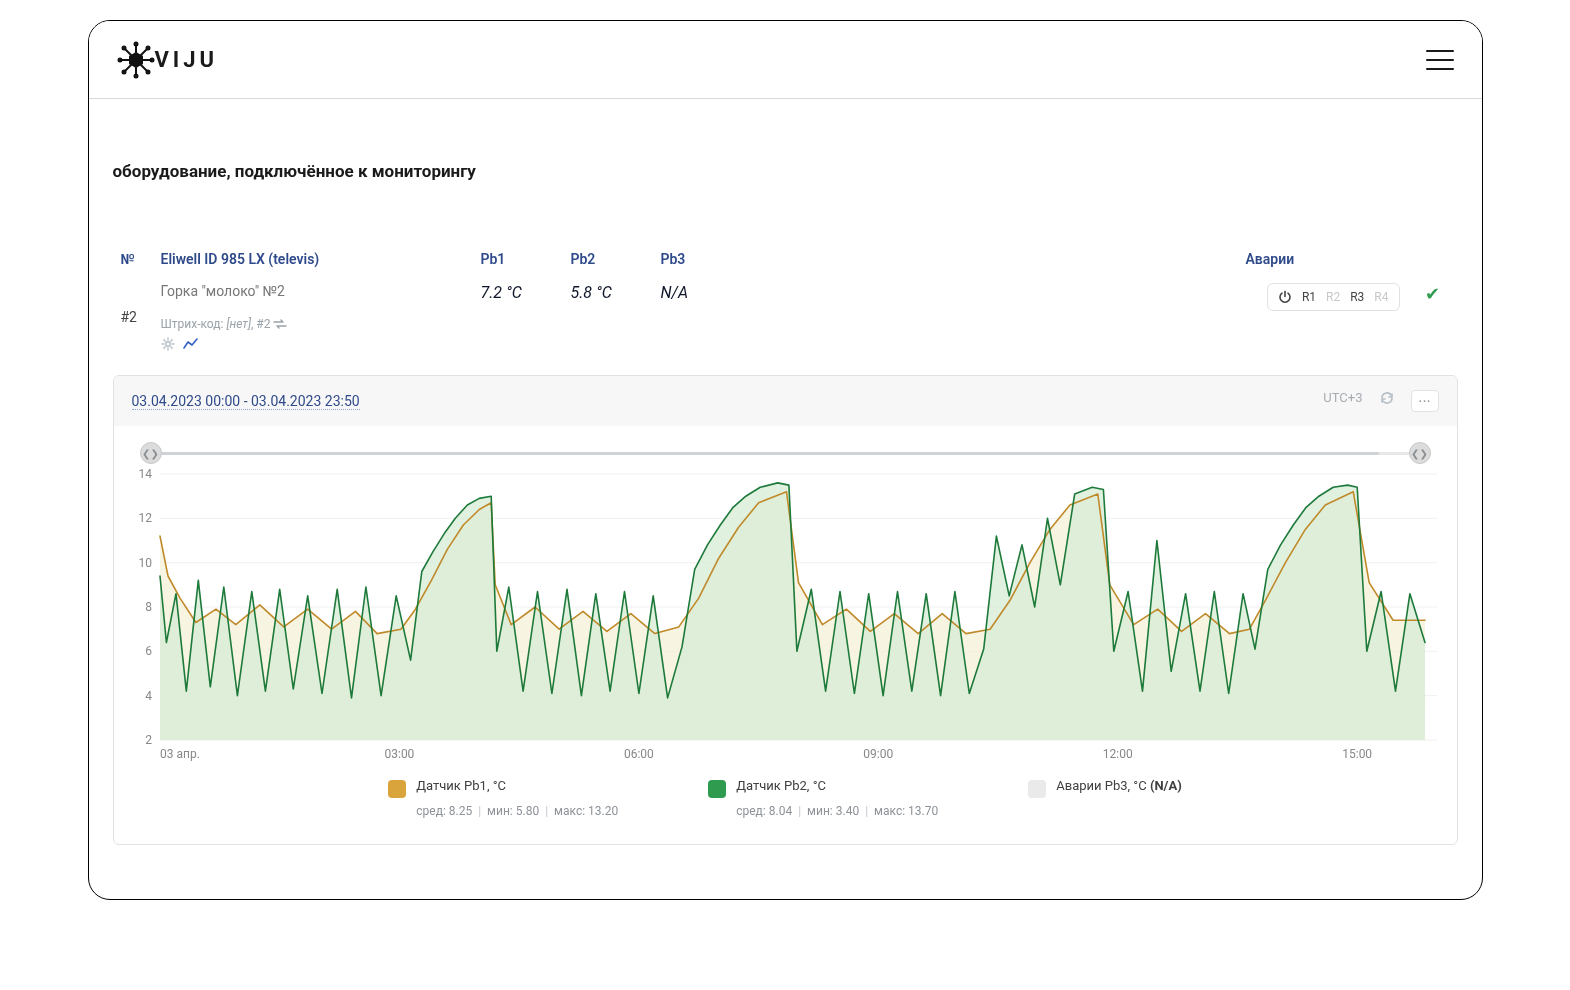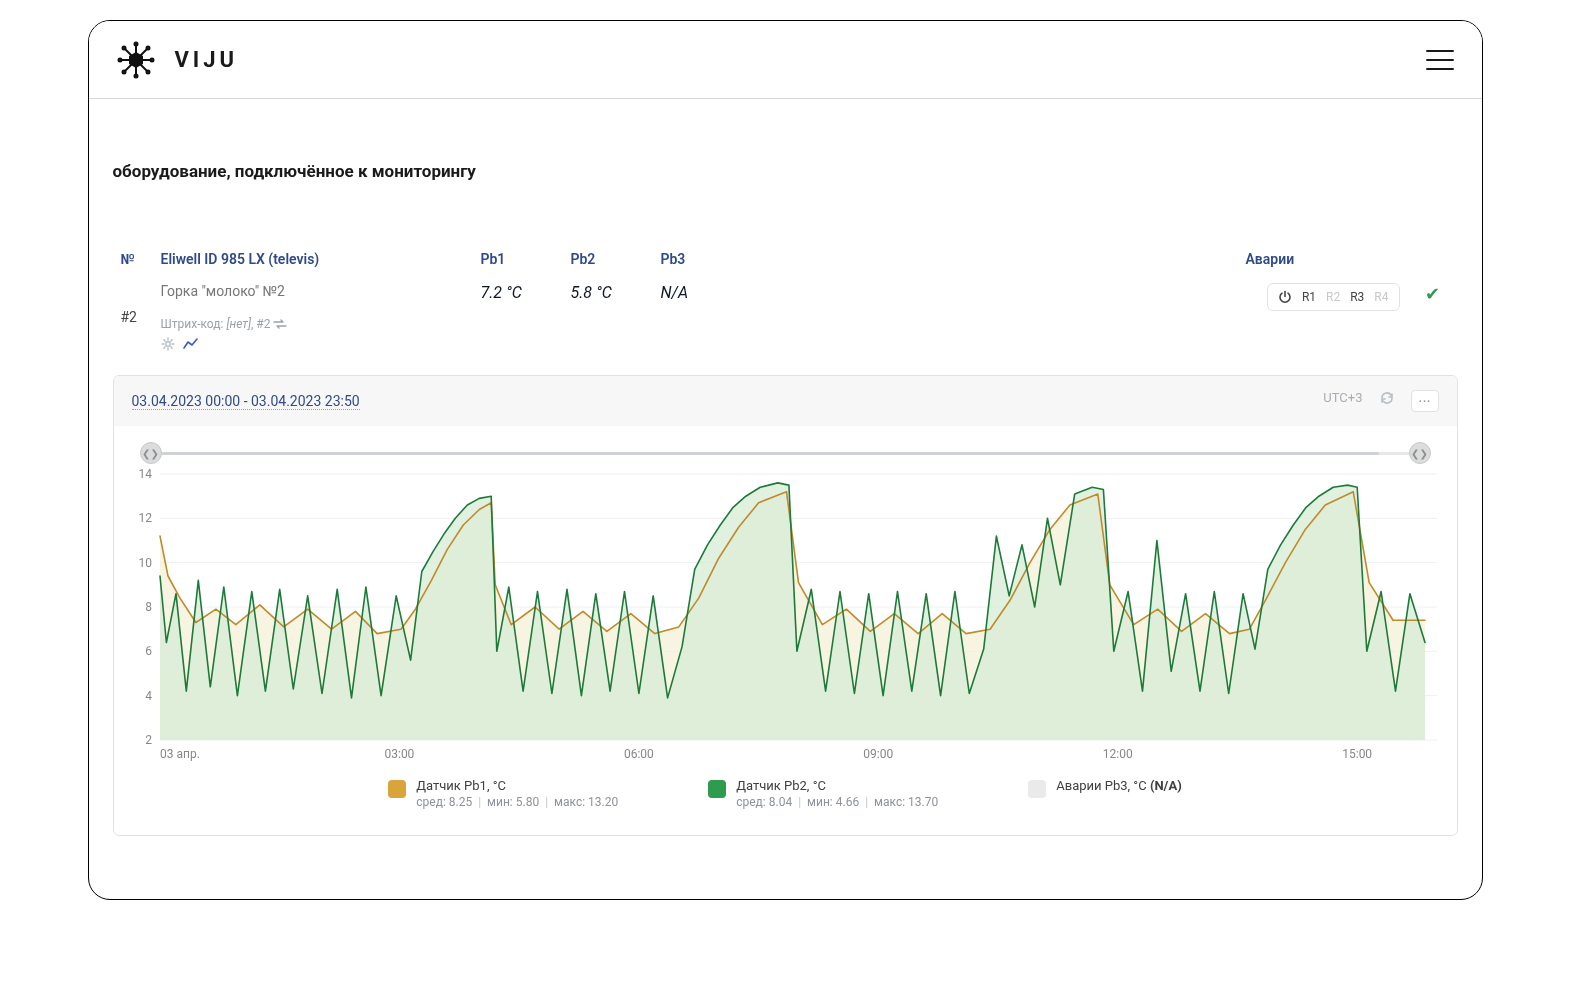--- a/index.html
+++ b/index.html
@@ -14,21 +14,21 @@
   --yellow-dark:#c08a2a;
   --pb1-fill:#f3efd4;
   --pb2-fill:#d7ecd6;
   --panel:#f7f7f7;
   --chip:#eef0f2;
 }
 *{box-sizing:border-box}
 html,body{margin:0;padding:0;background:#fff;font-family:-apple-system,BlinkMacSystemFont,"Segoe UI",Roboto,Arial,sans-serif;color:var(--ink)}
 .app{width:1395px;height:880px;margin:20px auto;border:1px solid #000;border-radius:22px;overflow:hidden;background:#fff;position:relative}
 .topbar{height:78px;background:#fff;border-bottom:1px solid #d8d8d8;display:flex;align-items:center;justify-content:space-between;padding:0 28px}
-.logo{display:flex;align-items:center;gap:20px;font-weight:700;letter-spacing:.18em;font-size:22px}
+.logo{display:flex;align-items:center;gap:0;font-weight:700;letter-spacing:.18em;font-size:22px}
 .logo svg{display:block}
 .hamb{width:28px;height:20px;display:flex;flex-direction:column;justify-content:space-between}
 .hamb span{height:2px;background:#1a1a1a;border-radius:2px;display:block}
 .page{padding:30px 24px 24px}
 .page h1{font-size:17px;font-weight:700;margin:32px 0 60px}
 .table{width:100%;border-collapse:collapse}
 .table th{font-weight:600;color:var(--link);text-align:left;padding:10px 8px;font-size:14px}
 .table td{padding:6px 8px;font-size:14px;vertical-align:top}
 .col-num{width:40px;color:#444;text-align:left}
 .col-name{width:320px}
@@ -60,21 +60,21 @@
 .scrubber .hdl.left{left:6px}
 .scrubber .hdl.right{right:6px}
 .chart-svg{width:100%;height:300px;display:block}
 .legend{display:flex;gap:90px;justify-content:center;margin:10px 0 18px;flex-wrap:wrap}
 .leg{display:flex;gap:10px;align-items:flex-start}
 .leg .sw{width:18px;height:18px;border-radius:4px;margin-top:2px}
 .sw.y{background:var(--yellow)}
 .sw.g{background:var(--green)}
 .sw.x{background:#eaeaea}
 .leg .t1{font-size:13px;color:#404040}
-.leg .t2{font-size:12px;color:#8d9399;margin-top:2px}
+.leg .t2{font-size:12px;color:#8d9399;margin-top:11px}
 .sep{color:#c2c6cb;margin:0 6px}
 .th-right{text-align:right}
 </style>
 </head>
 <body>
 
 <div class="app">
 
   <div class="topbar">
     <div class="logo">
@@ -221,21 +221,21 @@
               <div class="t2">
                 <span>сред:</span> <span>8.25</span><span class="sep">|</span><span>мин:</span> <span>5.80</span><span class="sep">|</span><span>макс:</span> <span>13.20</span>
               </div>
             </div>
           </div>
           <div class="leg">
             <div class="sw g"></div>
             <div>
               <div class="t1">Датчик Pb2, °C</div>
               <div class="t2">
-                <span>сред:</span> <span>8.04</span><span class="sep">|</span><span>мин:</span> <span>4.66</span><span class="sep">|</span><span>макс:</span> <span>13.70</span>
+                <span>сред:</span> <span>8.04</span><span class="sep">|</span><span>мин:</span> <span>3.40</span><span class="sep">|</span><span>макс:</span> <span>13.70</span>
               </div>
             </div>
           </div>
           <div class="leg">
             <div class="sw x"></div>
             <div>
               <div class="t1">
                 <span>Аварии Pb3, °C</span> <b>(N/A)</b>
               </div>
             </div>

